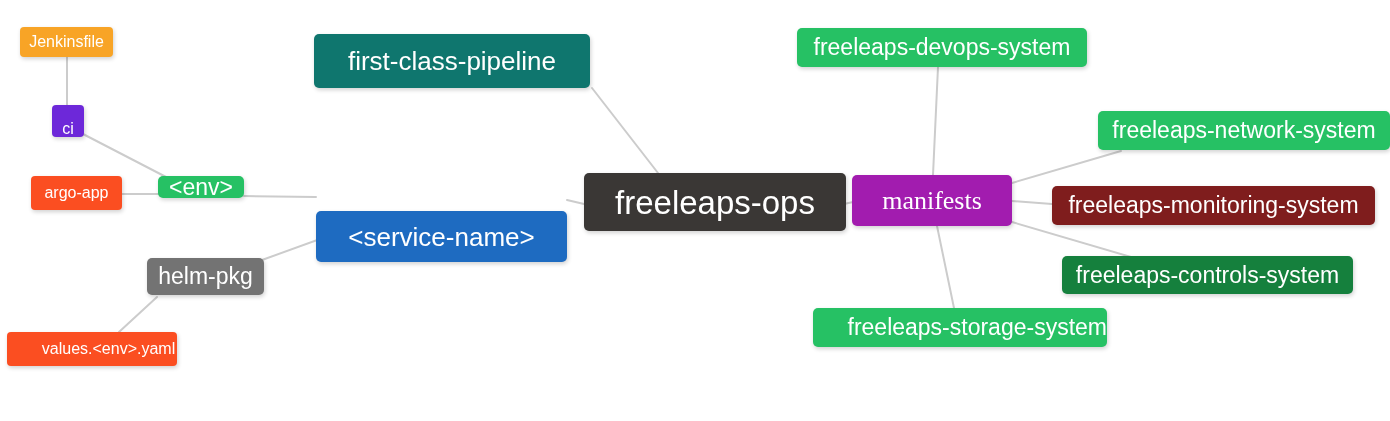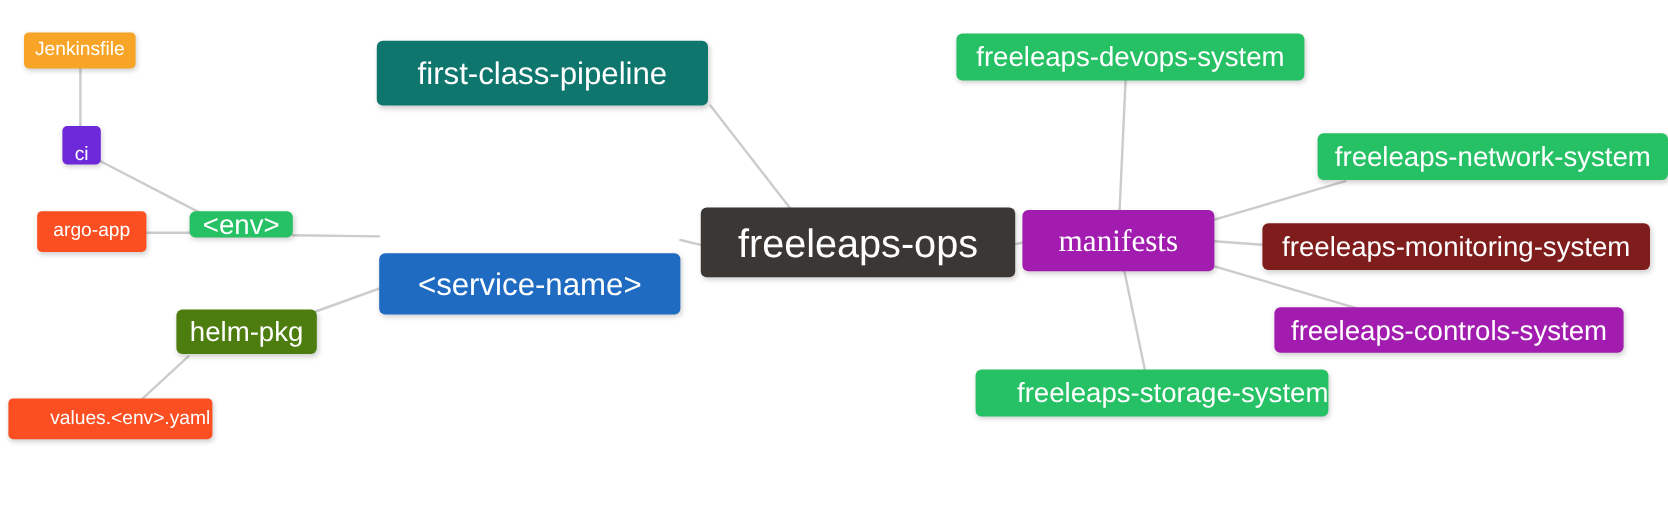--- a/index.html
+++ b/index.html
@@ -73,21 +73,21 @@
       </div>
       <div class="node small" style="left: 52px; top: 105px; width: 32px; height: 32px; background: #6d28d9; align-items: flex-end;">
         <span class="label">ci</span>
       </div>
       <div class="node small" style="left: 31px; top: 176px; width: 91px; height: 34px; background: rgb(251, 78, 33);">
         <span class="label">argo-app</span>
       </div>
       <div class="node medium" style="left: 158px; top: 176px; width: 86px; height: 22px; background: rgb(38, 193, 100);">
         <span class="label">&lt;env&gt;</span>
       </div>
-      <div class="node medium" style="left: 147px; top: 258px; width: 117px; height: 37px; background: #4d7c0f;">
+      <div class="node medium" style="left: 147px; top: 258px; width: 117px; height: 37px; background: #737373;">
         <span class="label">helm-pkg</span>
       </div>
       <div class="node small" style="left: 7px; top: 332px; width: 170px; height: 34px; background: rgb(251, 78, 33); padding-left: 33px;">
         <span class="label">values.&lt;env&gt;.yaml</span>
       </div>
       <div class="node large" style="left: 314px; top: 34px; width: 276px; height: 54px; background: #0f766e;">
         <span class="label">first-class-pipeline</span>
       </div>
       <div class="node large" style="left: 316px; top: 171px; width: 251px; height: 51px; background: rgb(30, 107, 193); margin-top: 40px;">
         <span class="label">&lt;service-name&gt;</span>
@@ -100,20 +100,20 @@
       </div>
       <div class="node medium" style="left: 797px; top: 28px; width: 290px; height: 39px; background: rgb(38, 193, 100);">
         <span class="label">freeleaps-devops-system</span>
       </div>
       <div class="node medium" style="left: 1098px; top: 111px; width: 292px; height: 39px; background: rgb(38, 193, 100);">
         <span class="label">freeleaps-network-system</span>
       </div>
       <div class="node medium" style="left: 1052px; top: 186px; width: 323px; height: 39px; background: #7f1d1d;">
         <span class="label">freeleaps-monitoring-system</span>
       </div>
-      <div class="node medium" style="left: 1062px; top: 256px; width: 291px; height: 38px; background: #a21caf;">
+      <div class="node medium" style="left: 1062px; top: 256px; width: 291px; height: 38px; background: #15803d;">
         <span class="label">freeleaps-controls-system</span>
       </div>
       <div class="node medium" style="left: 813px; top: 308px; width: 294px; height: 39px; background: rgb(38, 193, 100); justify-content: flex-end;">
         <span class="label">freeleaps-storage-system</span>
       </div>
     </div>
 </div>
 
 </body></html>

